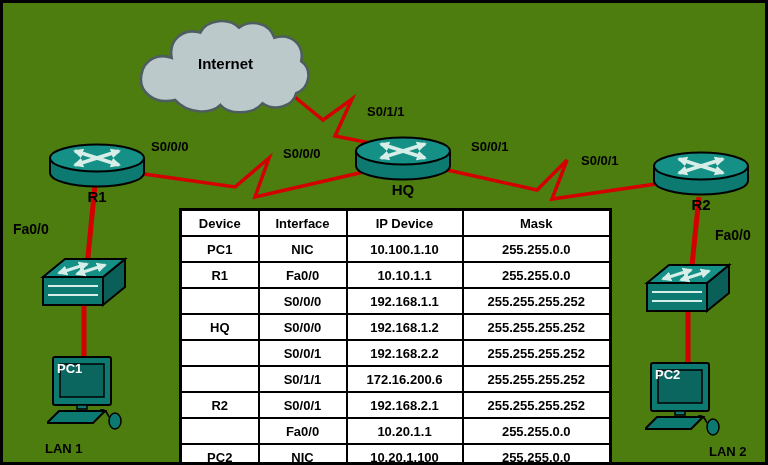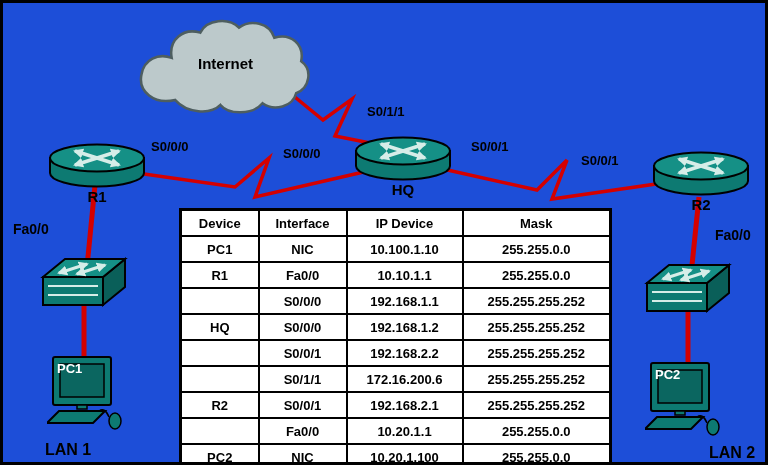--- a/index.html
+++ b/index.html
@@ -1,25 +1,25 @@
 <!DOCTYPE html>
 <html><head>
 <meta charset="utf-8">
 <style>
   html,body{margin:0;padding:0;background:#fff;}
   .canvas{
     position:relative;width:768px;height:465px;box-sizing:border-box;
-    border:3px solid #000;background:#1d4ed8;overflow:hidden;
+    border:3px solid #000;background:#4d7c0f;overflow:hidden;
     font-family:"Liberation Sans",sans-serif;
   }
   .layer{position:absolute;left:0;top:0;}
   .node{position:absolute;text-align:center;}
   .device-label{font-weight:bold;font-size:15px;color:#000;margin-top:-5px;}
   .iface-label{position:absolute;font-weight:bold;font-size:13px;color:#000;white-space:nowrap;}
-  .lan-label{position:absolute;font-weight:bold;font-size:16px;color:#000;white-space:nowrap;}
+  .lan-label{position:absolute;font-weight:bold;font-size:13px;color:#000;white-space:nowrap;}
   .cloud-label{
     position:absolute;left:0;right:0;top:42px;text-align:center;
     font-weight:bold;font-size:15px;color:#000;
   }
   .pc-label{
     position:absolute;left:10px;top:6px;color:#fff;font-weight:bold;font-size:13px;
   }
   .addr-table{
     position:absolute;left:176px;top:205px;width:430px;
     border-collapse:collapse;background:#fff;

